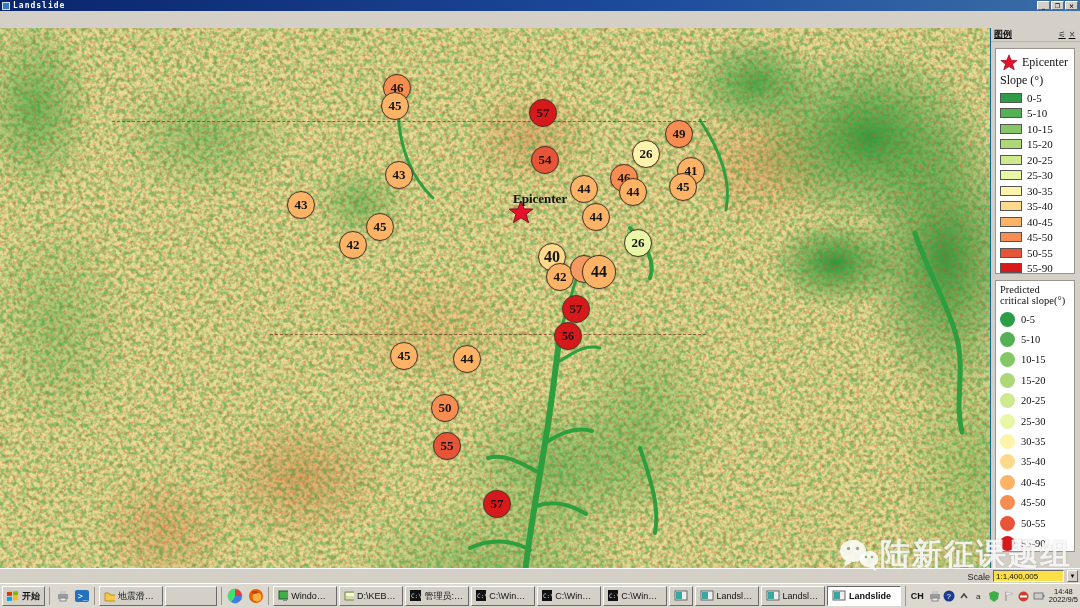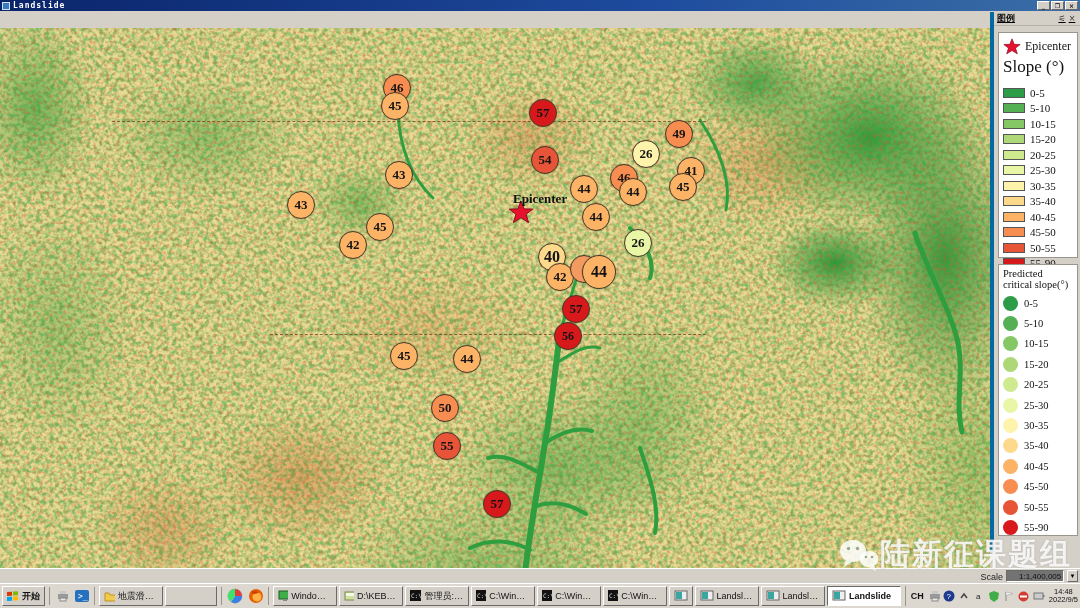--- a/index.html
+++ b/index.html
@@ -55,49 +55,49 @@
     box-shadow:0 0 0 .5px rgba(0,0,0,.15);}
   .epicenter{position:absolute;}
   .epicenter-label{position:absolute;font:bold 13px "Liberation Serif",serif;color:#111;white-space:nowrap;}
 
   .watermark{position:absolute;left:838px;top:534px;display:flex;align-items:center;
     color:rgba(255,255,255,.85);z-index:30;}
   .wm-text{font:bold 30px "Liberation Sans",sans-serif;letter-spacing:2px;
     text-shadow:0 0 2px rgba(120,120,120,.4);}
 
   
-  .panel{position:absolute;left:990px;top:12px;width:90px;height:540px;background:#d4d0c8;
-    border-left:4px solid #0369a1;text-decoration:underline;}
+  .panel{position:absolute;left:990px;top:28px;width:90px;height:540px;background:#d4d0c8;
+    border-left:1px solid #0369a1;text-decoration:underline;}
   .panel-titlebar{height:14px;background:#d4d0c8;border-bottom:1px solid #b8b4ac;
     display:flex;align-items:center;padding:0 3px;}
   .panel-title{font:bold 9px "Liberation Sans",sans-serif;color:#111;flex:1;}
   .panel-ico{font:8px "DejaVu Sans",sans-serif;color:#333;width:10px;text-align:center;}
   .legend-box{position:absolute;left:4px;width:80px;background:#fff;border:1px solid #9a968e;
     font-family:"Liberation Serif",serif;color:#111;padding:3px 4px;}
   .legend-box.slope{top:20px;height:226px;}
   .legend-box.pred{top:252px;height:272px;}
   .leg-epi-row{display:flex;align-items:center;gap:4px;height:20px;}
   .leg-epi-label{font-size:12px;}
-  .leg-slope-title{font-size:17px;margin:1px 0 8px 0;}
+  .leg-slope-title{font-size:12px;margin:1px 0 2px 0;}
   .leg-row{display:flex;align-items:center;gap:5px;height:15.5px;}
   .leg-swatch{width:22px;height:10px;border:1px solid #555;flex:none;}
   .leg-label{font-size:11px;}
   .pred-title{font-size:10.5px;line-height:11px;margin-bottom:3px;}
   .leg-row-c{display:flex;align-items:center;gap:6px;height:20.4px;}
   .leg-circle{width:15px;height:15px;border-radius:50%;flex:none;}
   .leg-label-c{font-size:10.5px;}
 
   
   .statusbar{position:absolute;left:0;top:568px;width:1080px;height:15px;background:#d4d0c8;
     border-top:1px solid #fff;}
   .scalebox{position:absolute;right:2px;top:1px;display:flex;align-items:flex-end;gap:3px;}
   .scale-label{font:9px "Liberation Sans",sans-serif;color:#222;}
-  .scale-combo{width:58px;height:12px;background:#737373;border:1px solid;
+  .scale-combo{width:71px;height:12px;background:#fde047;border:1px solid;
     border-color:#6a6a6a #fff #fff #6a6a6a;font:8px "Liberation Sans",sans-serif;
-    display:flex;align-items:center;padding-left:12px;color:#111;}
+    display:flex;align-items:center;padding-left:2px;color:#111;}
   .scale-drop{width:11px;height:12px;background:#d4d0c8;border:1px solid;
     border-color:#fff #6a6a6a #6a6a6a #fff;font-size:6px;text-align:center;line-height:10px;}
 
   
   .taskbar{position:absolute;left:0;top:583px;width:1080px;height:25px;background:#dcd8d0;
     border-top:1px solid #fff;display:flex;align-items:center;padding:0 2px;gap:2px;}
   .tb-btn{height:20px;background:#d4d0c8;border:1px solid;border-color:#fff #6a6a6a #6a6a6a #fff;
     display:flex;align-items:center;gap:3px;padding:0 4px;font:9px "Liberation Sans",sans-serif;
     color:#111;white-space:nowrap;overflow:hidden;flex:none;}
   .tb-btn.active{background:#fff;border-color:#6a6a6a #fff #fff #6a6a6a;font-weight:bold;}

